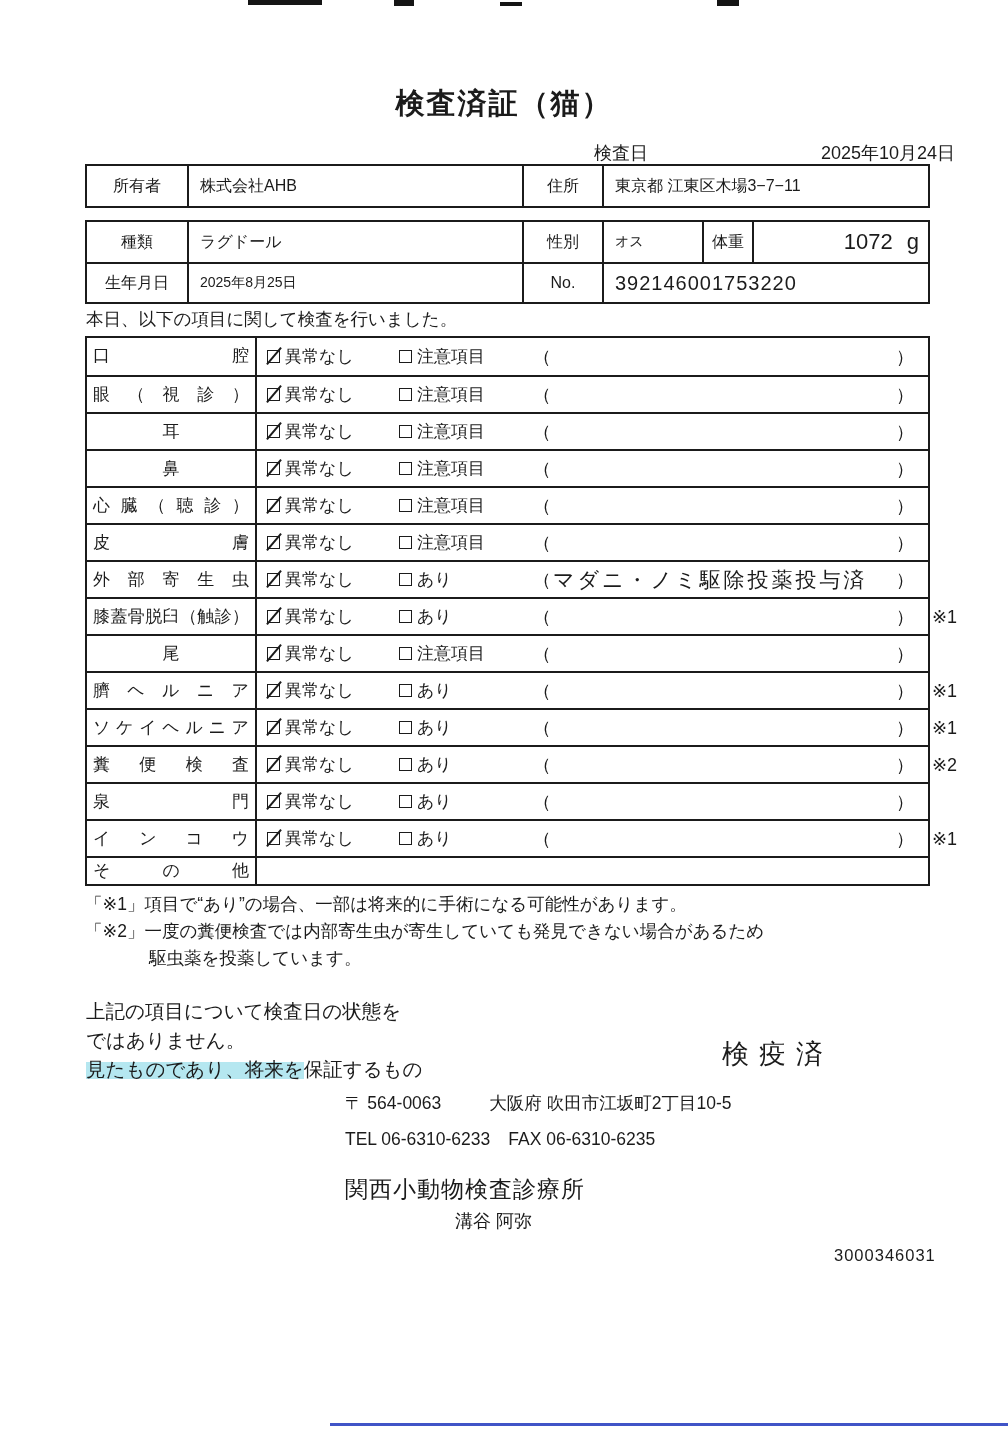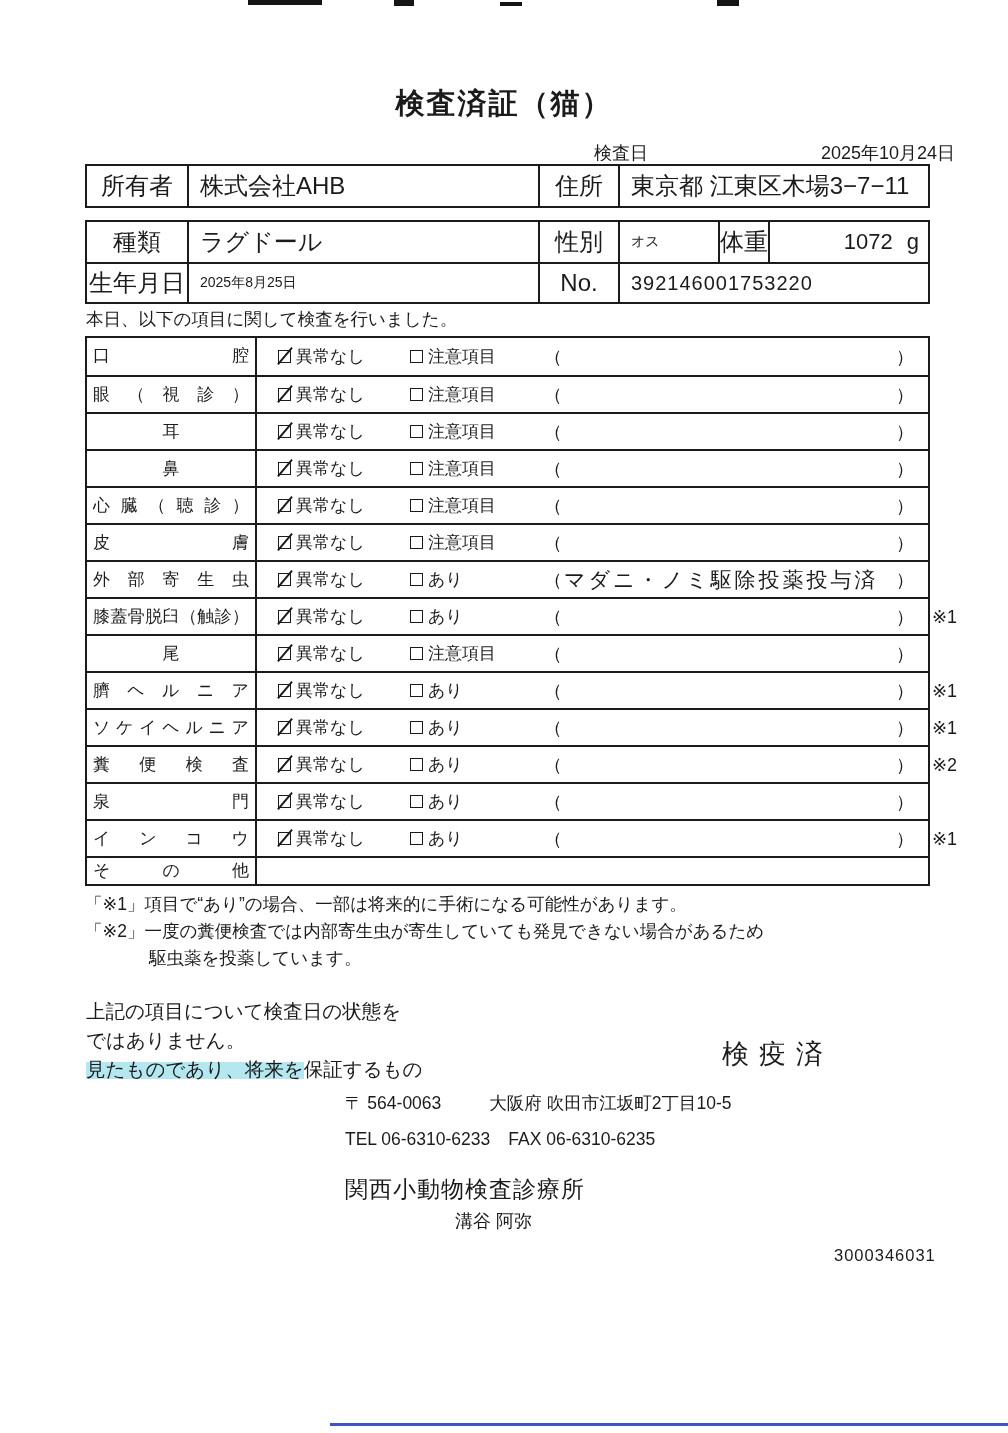--- a/index.html
+++ b/index.html
@@ -13,44 +13,44 @@
   
   .title { position:absolute; left:0; right:0; top:84px; text-align:center;
            font-size:29px; font-weight:600; letter-spacing:2px; }
   .date-label { position:absolute; left:594px; top:141px; font-size:18px; }
   .date-value { position:absolute; right:53px; top:141px; font-size:18px; }
 
   
   .tbl { position:absolute; left:85px; width:845px; border:2px solid #1b1b1b; background:#fff; }
   .tbl-row { display:flex; height:40px; }
   .tbl-row + .tbl-row { border-top:2px solid #1b1b1b; }
-  .cell { display:flex; align-items:center; height:100%; font-size:24px; }
+  .cell { display:flex; align-items:center; height:100%; font-size:16px; }
   .cell + .cell { border-left:2px solid #1b1b1b; }
   .cell.lab { justify-content:center; }
   .cell.val { padding-left:11px; }
-  .w100{width:100px;} .w335{width:335px;} .w80{width:80px;margin-left:16px;} .w65{width:50px;} .grow{flex:1;}
+  .w100{width:100px;} .w335{width:335px;} .w80{width:80px;} .w65{width:50px;} .grow{flex:1;}
   .owner-table { top:164px; }
   .animal-table { top:220px; }
   .weight-val { justify-content:flex-end; padding-right:9px; gap:14px; font-size:22px; }
   .big-val { font-size:14px; }
   .no-val { font-size:20px; letter-spacing:1px; }
 
   .intro { position:absolute; left:86px; top:307px; font-size:17.5px; }
 
   
   .exam-table { position:absolute; left:85px; top:336px; width:845px; border:2px solid #1b1b1b; }
   .exam-row { position:relative; display:flex; height:37px; }
   .exam-row + .exam-row { border-top:2px solid #1b1b1b; }
   .exam-row:last-child { height:28px; }
   .exam-item { width:170px; border-right:2px solid #1b1b1b; font-size:17px;
                padding:0 6px; display:block; line-height:35px; overflow:hidden; }
   .exam-row:last-child .exam-item { line-height:26px; }
   .exam-item.justify { text-align:justify; text-align-last:justify; text-justify:inter-character; }
   .exam-item.center { text-align:center; text-align-last:center; }
-  .exam-content { flex:1; display:flex; align-items:center; padding-left:21px; }
+  .exam-content { flex:1; display:flex; align-items:center; padding-left:10px; }
   .opt { display:flex; align-items:center; font-size:17px; }
   .opt.o1 { width:132px; }
   .opt.o2 { width:134px; }
   .checkbox { position:relative; display:inline-block; width:13px; height:13px;
               border:1.5px solid #1b1b1b; margin-right:5px; flex:0 0 auto; }
   .checkbox.checked::after { content:""; position:absolute; left:5px; top:-6px;
               width:2px; height:22px; background:#1b1b1b; transform:rotate(40deg); }
   .paren-area { flex:1; display:flex; align-items:center; padding-right:14px; }
   .paren { font-size:18px; }
   .note-text { flex:1; text-align:left; padding-left:2px; font-size:17px; }

